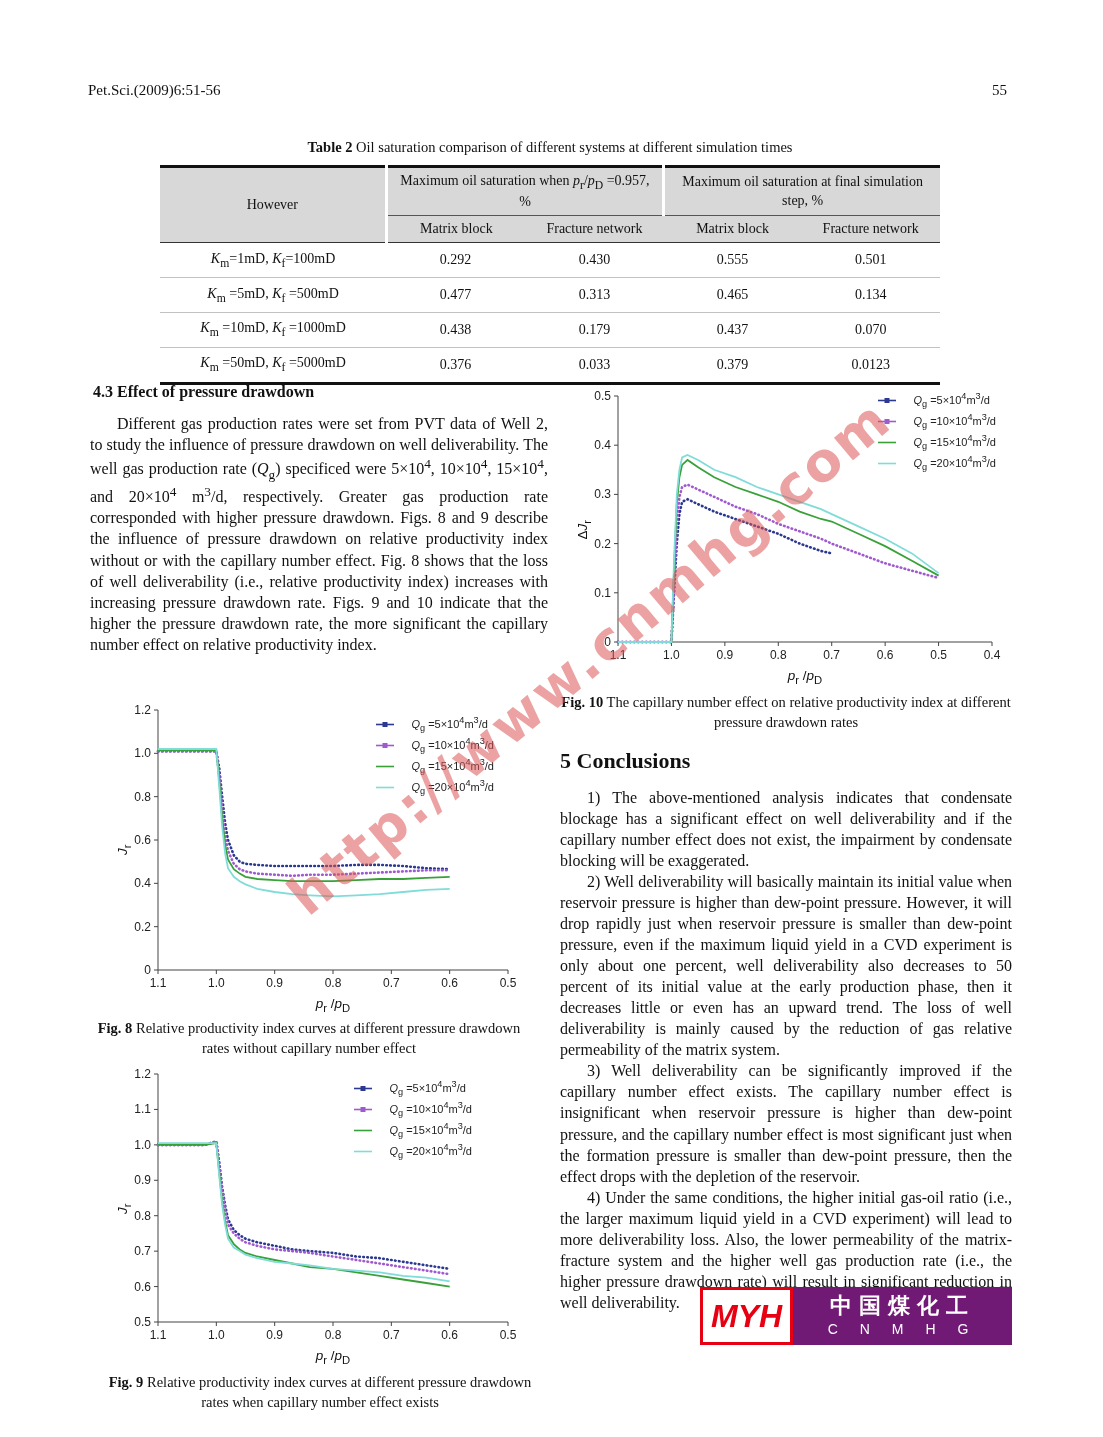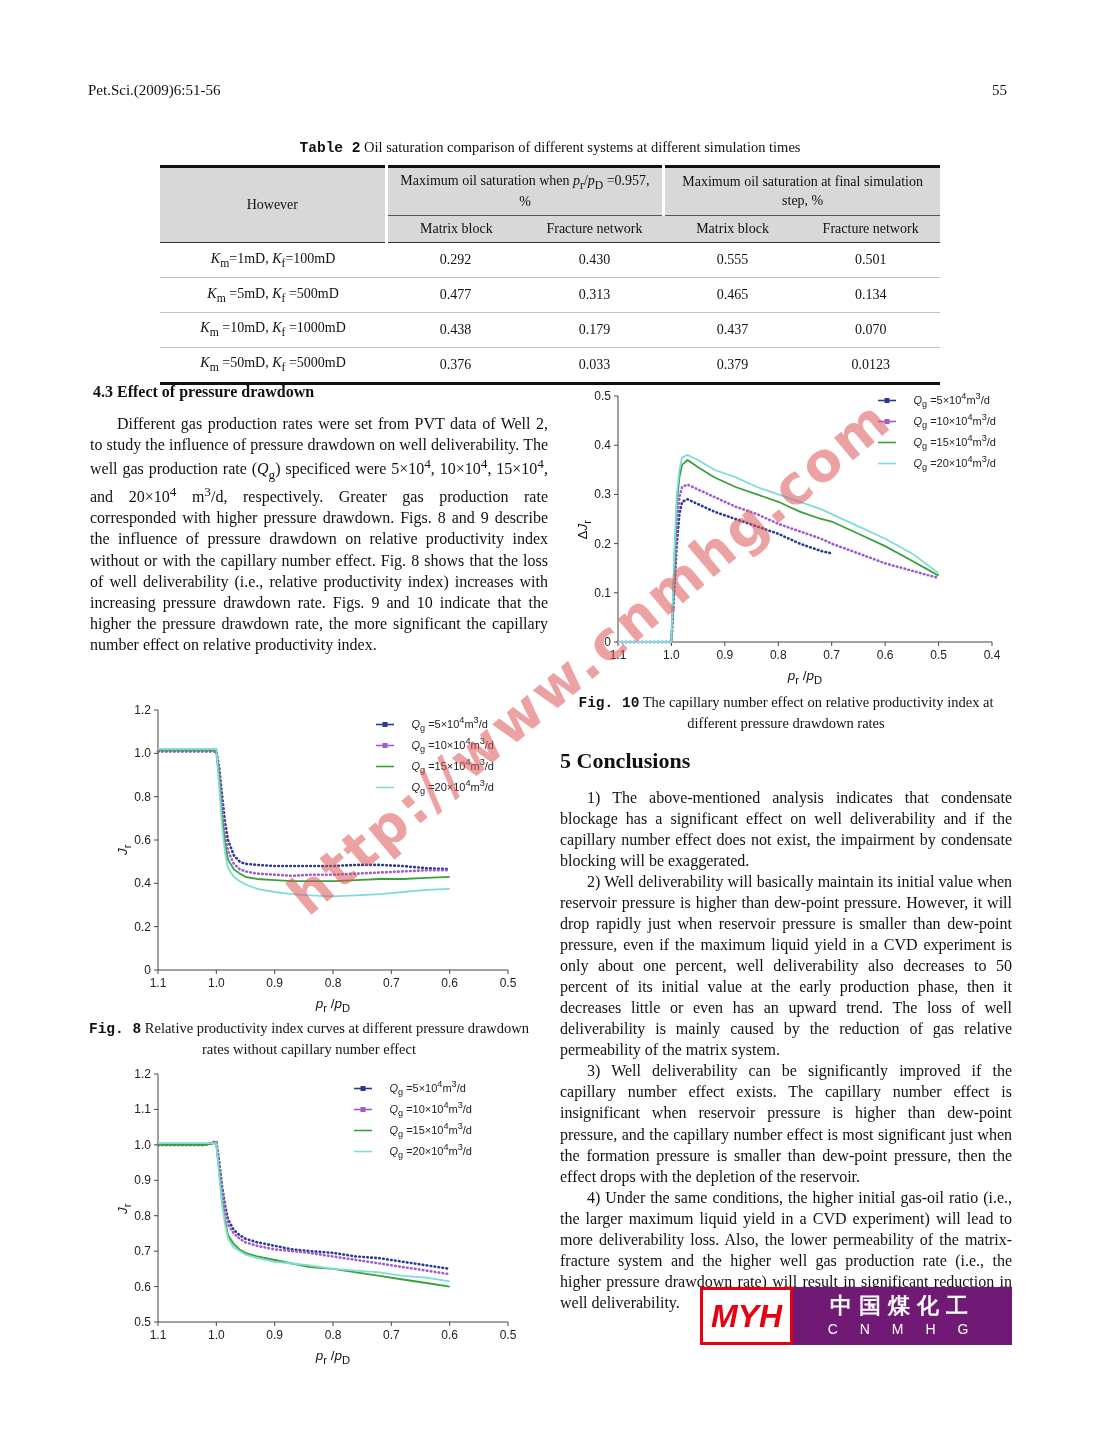--- a/index.html
+++ b/index.html
@@ -4,21 +4,21 @@
 <style>
   html,body{margin:0;padding:0;background:#ffffff;}
   .page{position:relative;width:1103px;height:1437px;background:#fff;overflow:hidden;
         font-family:"Liberation Serif",serif;color:#111;}
   .abs{position:absolute;}
   #hdr-left{left:88px;top:82px;font-size:15px;}
   #hdr-right{left:992px;top:82px;font-size:15px;}
 
   
   #table-caption{left:160px;top:139px;width:780px;text-align:center;font-size:14.5px;}
-  .bold{font-weight:bold;font-family:Liberation Mono, monospace;}
+  .bold{font-weight:bold;}
   #table2-wrap{left:160px;top:165px;width:780px;}
   table.tbl{border-collapse:collapse;width:100%;font-size:14px;
             border-top:3px solid #111;border-bottom:3px solid #111;}
   .tbl th{background:#d8d8d8;font-weight:normal;padding:4px 8px;line-height:1.3;}
   .tbl th.sys{border-right:3px solid #fff;border-bottom:1.5px solid #333;width:235px;}
   .tbl th.grp{border-bottom:1px solid #555;}
   .tbl th.grp1{border-right:3px solid #fff;}
   .tbl th.sub{border-bottom:1.5px solid #333;width:136px;}
   .tbl td{text-align:center;padding:7.5px 6px;border-bottom:1px solid #c2c2c2;}
   .tbl tbody tr:last-child td{border-bottom:none;}
@@ -318,20 +318,24 @@
           </svg>
           <span><i>Q</i><sub>g</sub> =15×10<sup>4</sup>m<sup>3</sup>/d</span>
         </div>
         <div class="lg-row">
           <svg width="18" height="7">
             <line x1="0" y1="3.5" x2="18" y2="3.5" stroke="#80dcd8" stroke-width="1.6"></line>
           </svg>
           <span><i>Q</i><sub>g</sub> =20×10<sup>4</sup>m<sup>3</sup>/d</span>
         </div>
       </div><div class="xlab"><i>p</i><sub>r</sub> /<i>p</i><sub>D</sub></div><div class="ylab"><i>J</i><sub>r</sub></div></div>
+  <div id="fig9-caption" class="figcap">
+    <span class="bold">Fig. 9</span>
+    <span>Relative productivity index curves at different pressure drawdown rates when capillary number effect exists</span>
+  </div>
 
   <div class="abs" id="conclusions">
     <h2>5 Conclusions</h2>
     <p class="body">1) The above-mentioned analysis indicates that condensate blockage has a significant effect on well deliverability and if the capillary number effect does not exist, the impairment by condensate blocking will be exaggerated.</p>
     <p class="body">2) Well deliverability will basically maintain its initial value when reservoir pressure is higher than dew-point pressure. However, it will drop rapidly just when reservoir pressure is smaller than dew-point pressure, even if the maximum liquid yield in a CVD experiment is only about one percent, well deliverability also decreases to 50 percent of its initial value at the early production phase, then it decreases little or even has an upward trend. The loss of well deliverability is mainly caused by the reduction of gas relative permeability of the matrix system.</p>
     <p class="body">3) Well deliverability can be significantly improved if the capillary number effect exists. The capillary number effect is insignificant when reservoir pressure is higher than dew-point pressure, and the capillary number effect is most significant just when the formation pressure is smaller than dew-point pressure, then the effect drops with the depletion of the reservoir.</p>
     <p class="body">4) Under the same conditions, the higher initial gas-oil ratio (i.e., the larger maximum liquid yield in a CVD experiment) will lead to more deliverability loss. Also, the lower permeability of the matrix-fracture system and the higher well gas production rate (i.e., the higher pressure drawdown rate) will result in significant reduction in well deliverability.</p>
   </div>
 
   <div class="watermark">http://www.cnmhg.com</div>

